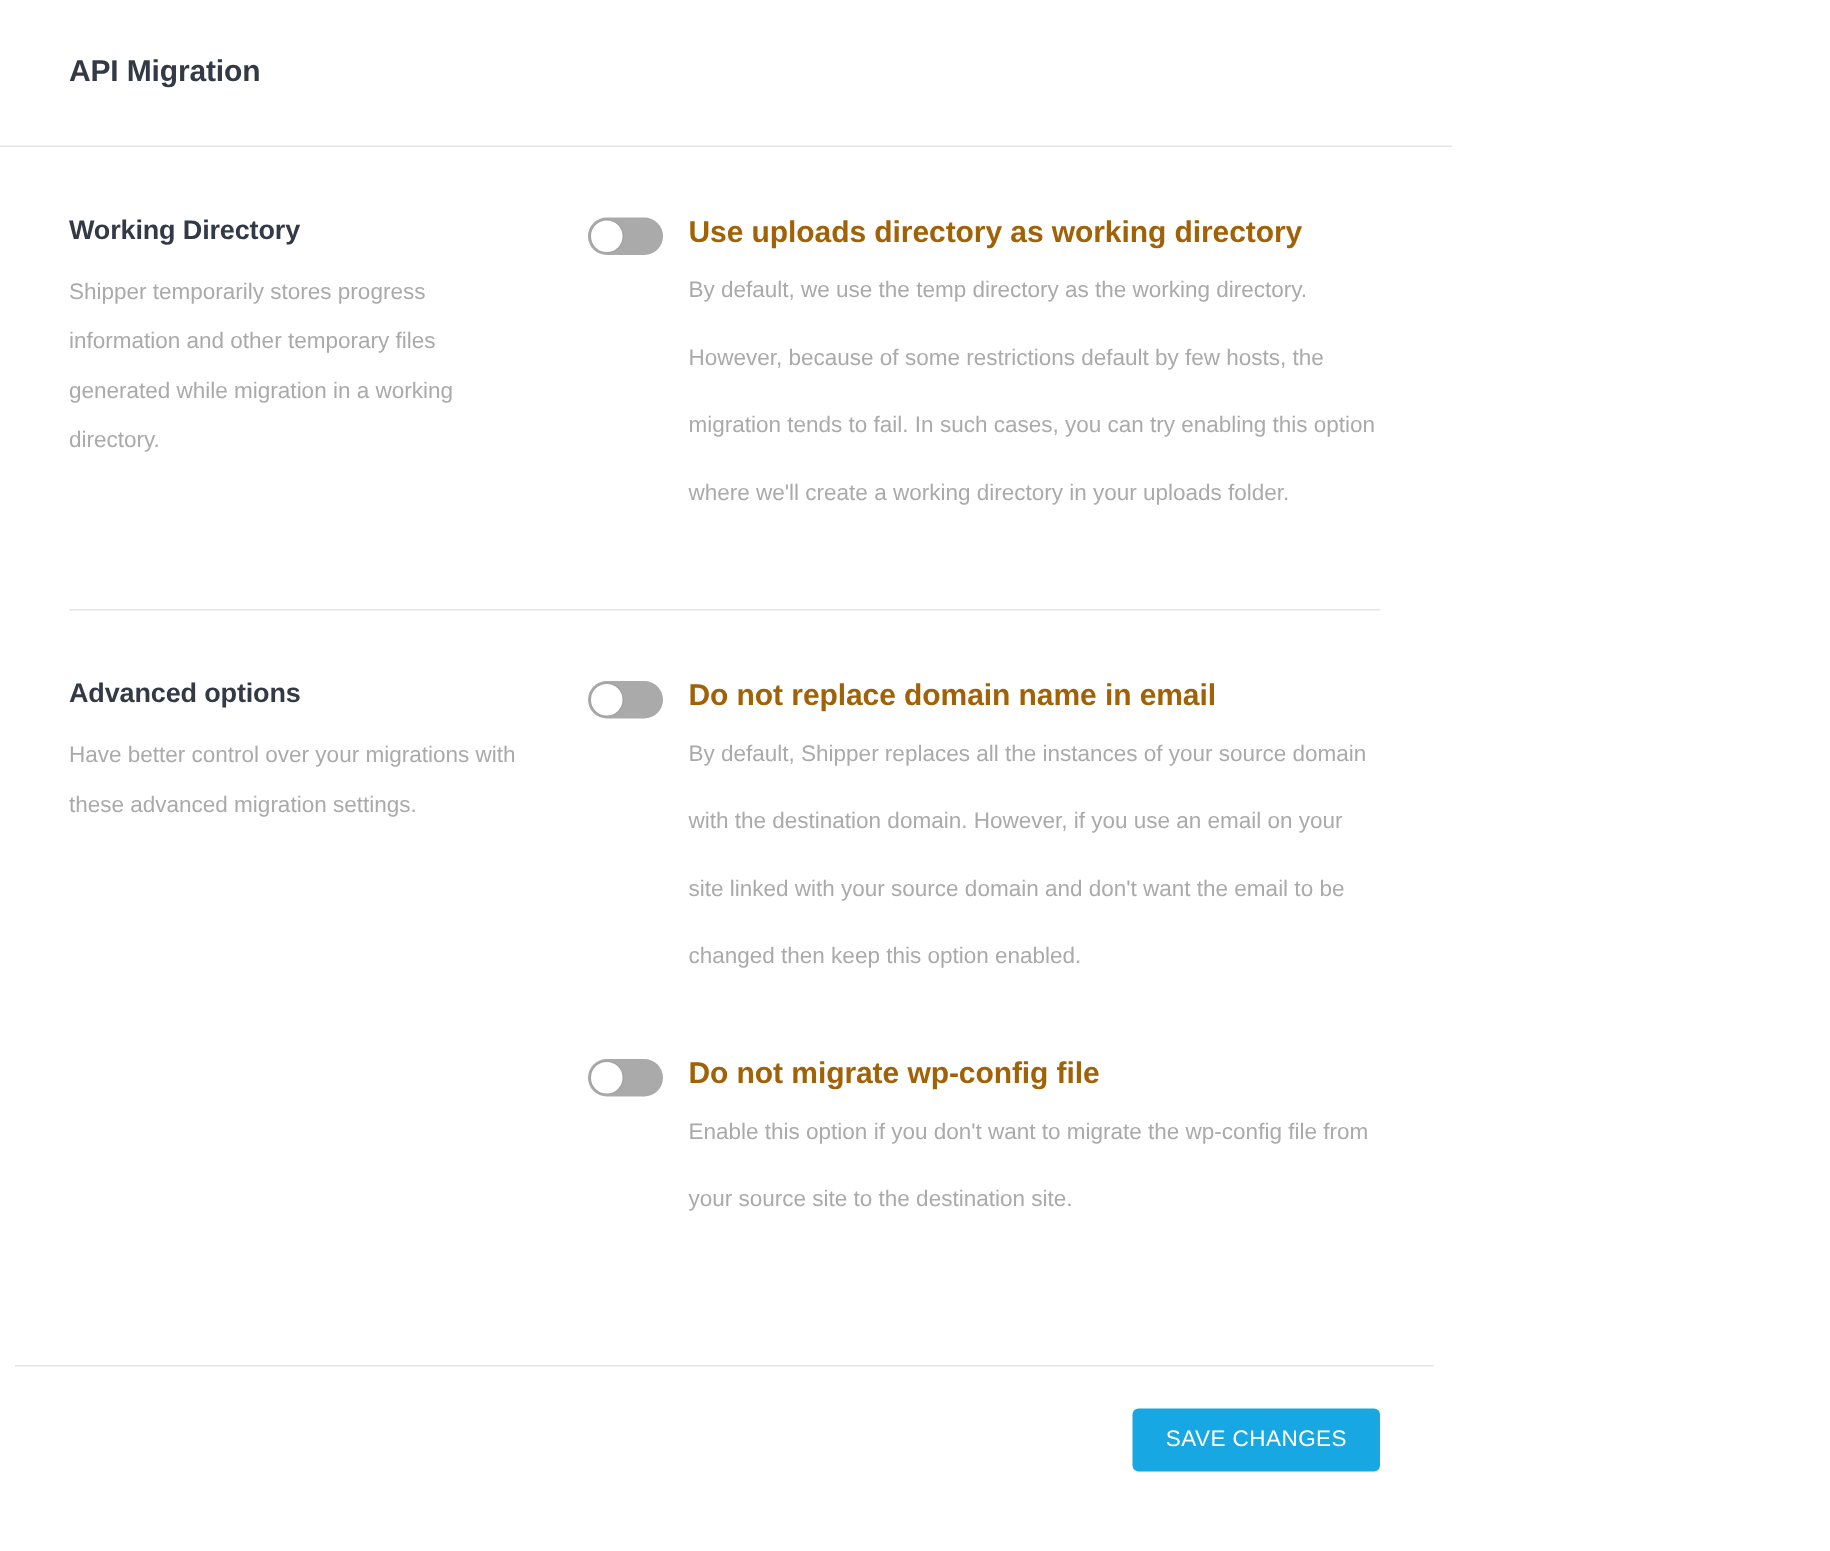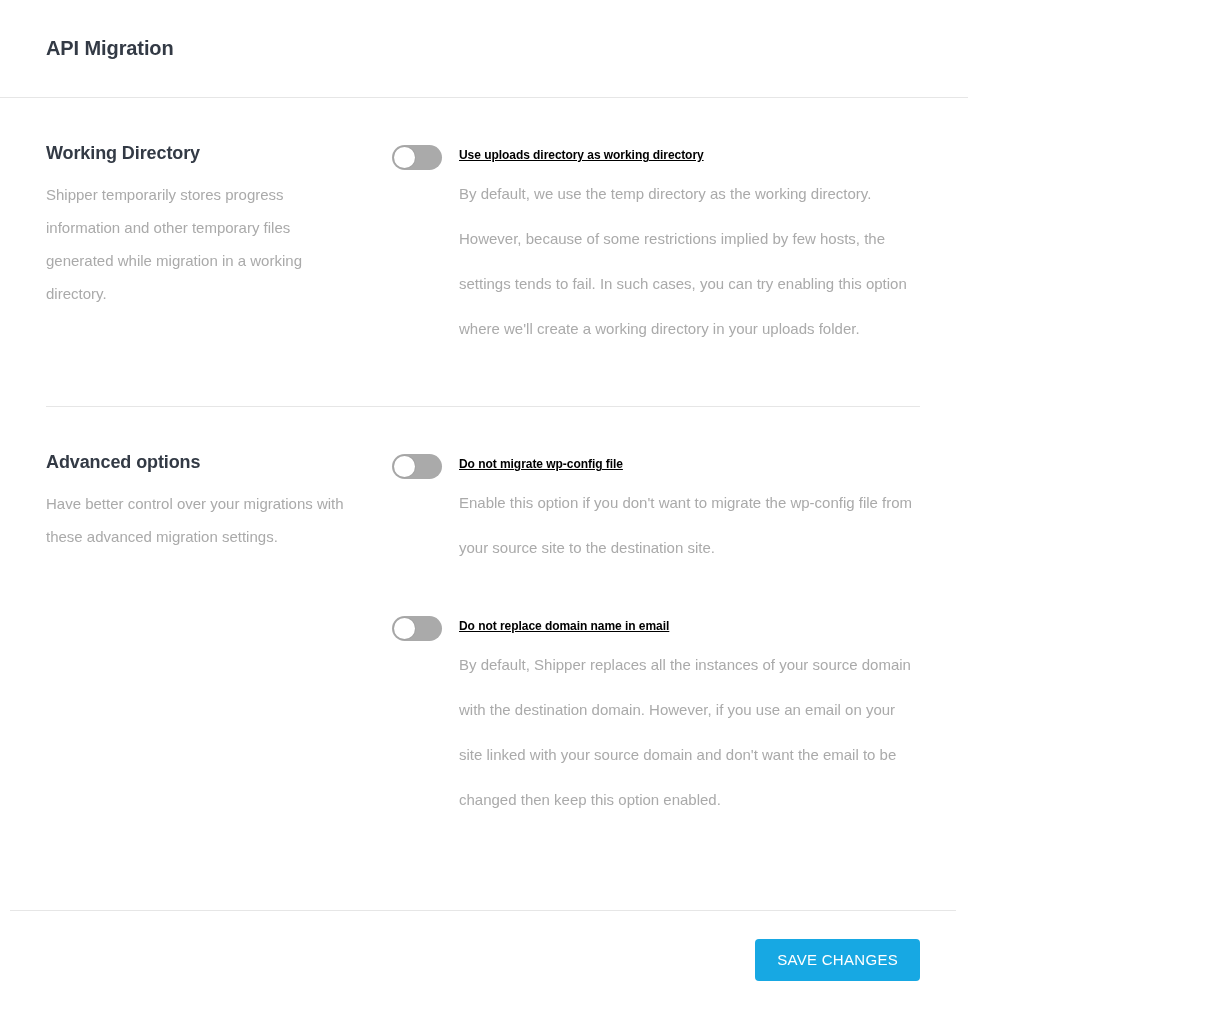--- a/index.html
+++ b/index.html
@@ -118,27 +118,26 @@
     border-radius: 50%;
     background: #ffffff;
     box-shadow: 0 0 0 1px rgba(0,0,0,0.04);
   }
 
   .option-body {
     flex: 1 1 auto;
     min-width: 0;
   }
   .option-label {
-    font-size: 12px;
+    font-size: 20px;
     font-weight: bold;
-    color: #000000;
+    color: #a16207;
     line-height: 24px;
     margin: 0 0 4px 0;
     letter-spacing: -0.05px;
-    text-decoration: underline;
   }
   .option-desc {
     font-size: 15px;
     line-height: 45px;
     color: #aaaaaa;
     margin: 0;
     max-width: 712px;
   }
 
   
@@ -185,21 +184,21 @@
       <p class="section-desc">Shipper temporarily stores progress information and other temporary files generated while migration in a working directory.</p>
     </div>
     <div class="section-right">
 
       <div class="option">
         <div class="toggle">
           <span class="knob"></span>
         </div>
         <div class="option-body">
           <p class="option-label">Use uploads directory as working directory</p>
-          <p class="option-desc">By default, we use the temp directory as the working directory. However, because of some restrictions implied by few hosts, the settings tends to fail. In such cases, you can try enabling this option where we'll create a working directory in your uploads folder.</p>
+          <p class="option-desc">By default, we use the temp directory as the working directory. However, because of some restrictions default by few hosts, the migration tends to fail. In such cases, you can try enabling this option where we'll create a working directory in your uploads folder.</p>
         </div>
       </div>
 
     </div>
   </div>
 
   <div class="spacer-1"></div>
   <div class="divider-inset"></div>
 
   <div class="section">
@@ -207,32 +206,32 @@
       <h2 class="section-heading">Advanced options</h2>
       <p class="section-desc">Have better control over your migrations with these advanced migration settings.</p>
     </div>
     <div class="section-right">
 
       <div class="option">
         <div class="toggle">
           <span class="knob"></span>
         </div>
         <div class="option-body">
-          <p class="option-label">Do not migrate wp-config file</p>
-          <p class="option-desc">Enable this option if you don't want to migrate the wp-config file from your source site to the destination site.</p>
+          <p class="option-label">Do not replace domain name in email</p>
+          <p class="option-desc">By default, Shipper replaces all the instances of your source domain with the destination domain. However, if you use an email on your site linked with your source domain and don't want the email to be changed then keep this option enabled.</p>
         </div>
       </div>
 
       <div class="option">
         <div class="toggle">
           <span class="knob"></span>
         </div>
         <div class="option-body">
-          <p class="option-label">Do not replace domain name in email</p>
-          <p class="option-desc">By default, Shipper replaces all the instances of your source domain with the destination domain. However, if you use an email on your site linked with your source domain and don't want the email to be changed then keep this option enabled.</p>
+          <p class="option-label">Do not migrate wp-config file</p>
+          <p class="option-desc">Enable this option if you don't want to migrate the wp-config file from your source site to the destination site.</p>
         </div>
       </div>
 
     </div>
   </div>
 
   <div class="spacer-2"></div>
   <div class="divider-inset-wide"></div>
 
   <div class="card-footer">

